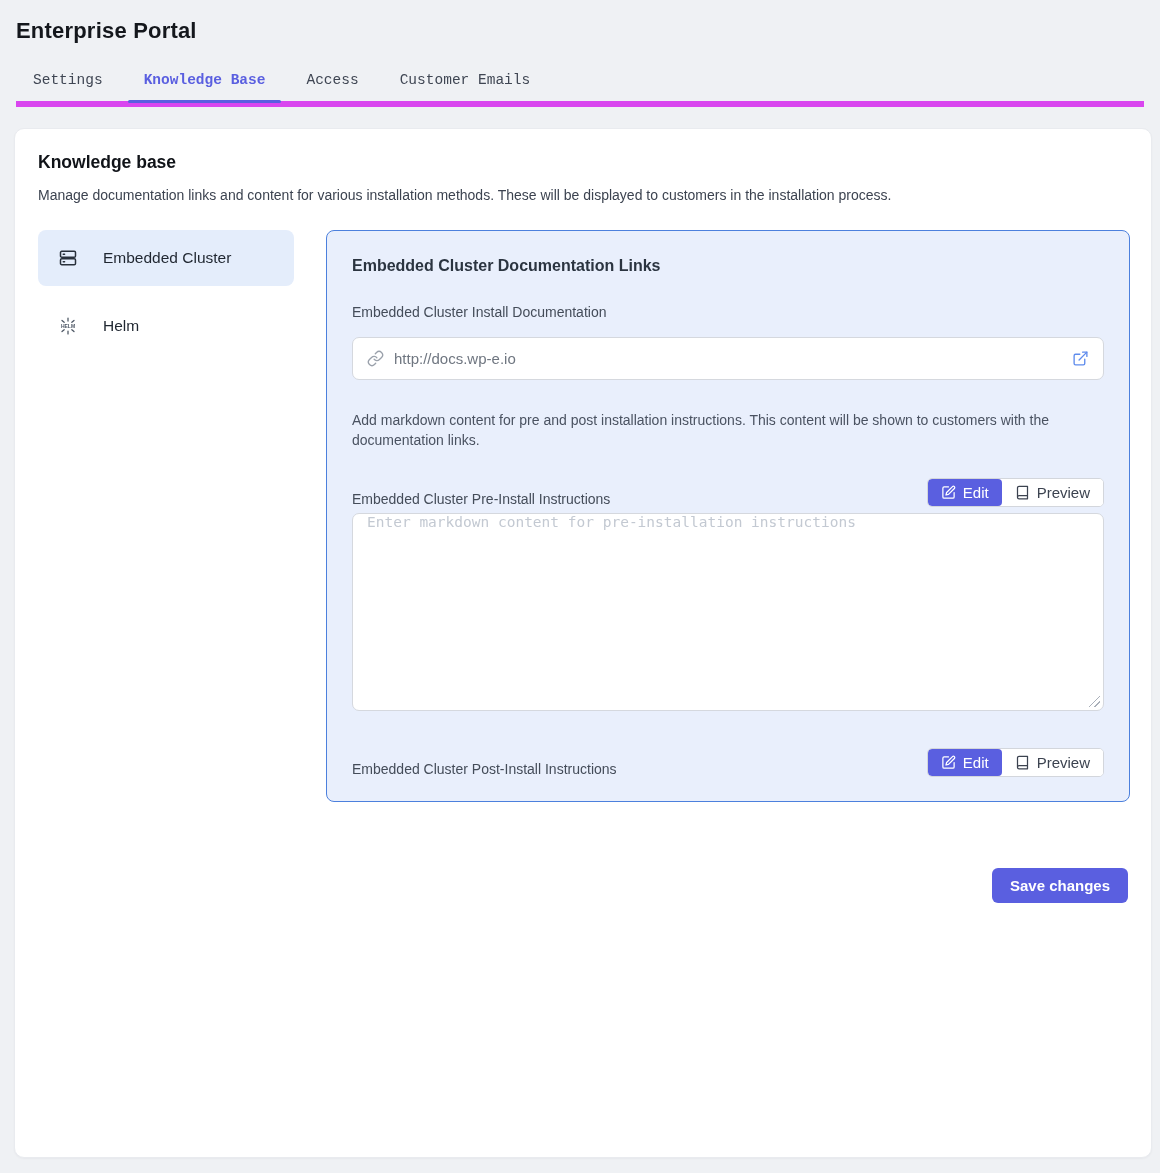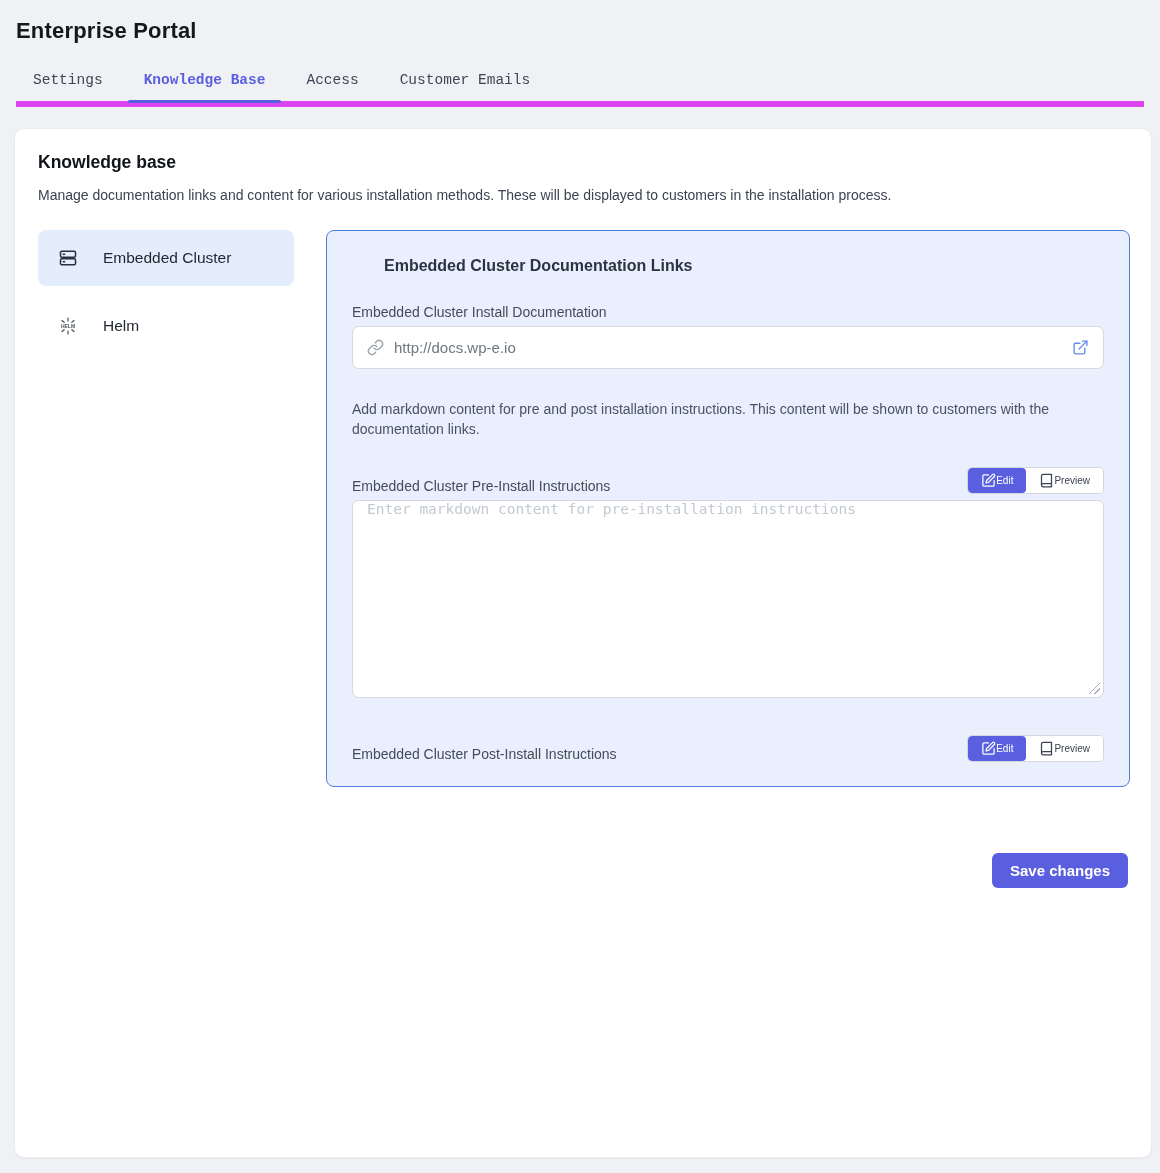--- a/index.html
+++ b/index.html
@@ -38,43 +38,43 @@
     display: flex; align-items: center; gap: 25px; height: 51px; padding: 0 16px 0 20px;
     border-radius: 8px; cursor: pointer; margin-bottom: 14px; font-size: 15.5px; color: #1f2630;
   }
   .side-item.selected { background: #e4edfb; height: 56px; }
   .side-icon { display: inline-flex; width: 20px; justify-content: center; }
   
   .panel {
     margin-left: 32px; flex: 1; background: #e9effc; border: 1px solid #4c80dd;
     border-radius: 8px; padding: 26px 25px 24px 25px;
   }
-  .panel-h { font-size: 16px; font-weight: 700; color: #2b3440; margin-left: 32px; }
+  .panel-h { font-size: 16px; font-weight: 700; color: #2b3440; }
   .field-label { font-size: 14px; color: #444c59; display: block; }
   .mt-label { margin-top: 29px; }
   .url-field {
-    margin-top: 6px; background: #fff; border: 1px solid #d5d8de; border-radius: 7px;
+    margin-top: 17px; background: #fff; border: 1px solid #d5d8de; border-radius: 7px;
     height: 43px; display: flex; align-items: center; padding: 0 10px 0 14px;
   }
   .url-field input {
     border: 0; outline: none; flex: 1; font-size: 15px; color: #6f7680;
     font-family: "Liberation Sans", sans-serif; background: transparent; margin-left: 10px;
   }
   .ext-btn { background: none; border: 0; cursor: pointer; display: flex; padding: 4px; }
   .content-h { margin-top: 40px; }
   .panel-desc { font-size: 14px; color: #4a5261; margin-top: 30px; line-height: 1.45; }
   .label-row {
     display: flex; align-items: flex-end; justify-content: space-between; margin-top: 27px;
   }
   .seg {
     display: flex; background: #fff; border: 1px solid #d3d6dc; border-radius: 5px; overflow: hidden;
   }
   .seg-btn {
-    display: flex; align-items: center; border: 0; background: #fff; cursor: pointer;
-    font-size: 10px; color: #3c4350; padding: 5px 13px; font-family: "Liberation Sans", sans-serif;
+    display: flex; align-items: center; gap: 7px; border: 0; background: #fff; cursor: pointer;
+    font-size: 15px; color: #3c4350; padding: 5px 13px; font-family: "Liberation Sans", sans-serif;
   }
   .seg-btn.active { background: #5a5fe0; color: #fff; border-radius: 4px; }
   .ta-wrap { position: relative; margin-top: 6px; }
   textarea {
     width: 100%; height: 198px; background: #fff; border: 1px solid #d5d8de; border-radius: 7px;
     padding: 0 14px; font-family: "DejaVu Sans Mono", monospace; font-size: 14.5px;
     color: #333; resize: none; outline: none; display: block;
   }
   textarea::placeholder { color: #c3c9d2; }
   .grip {

